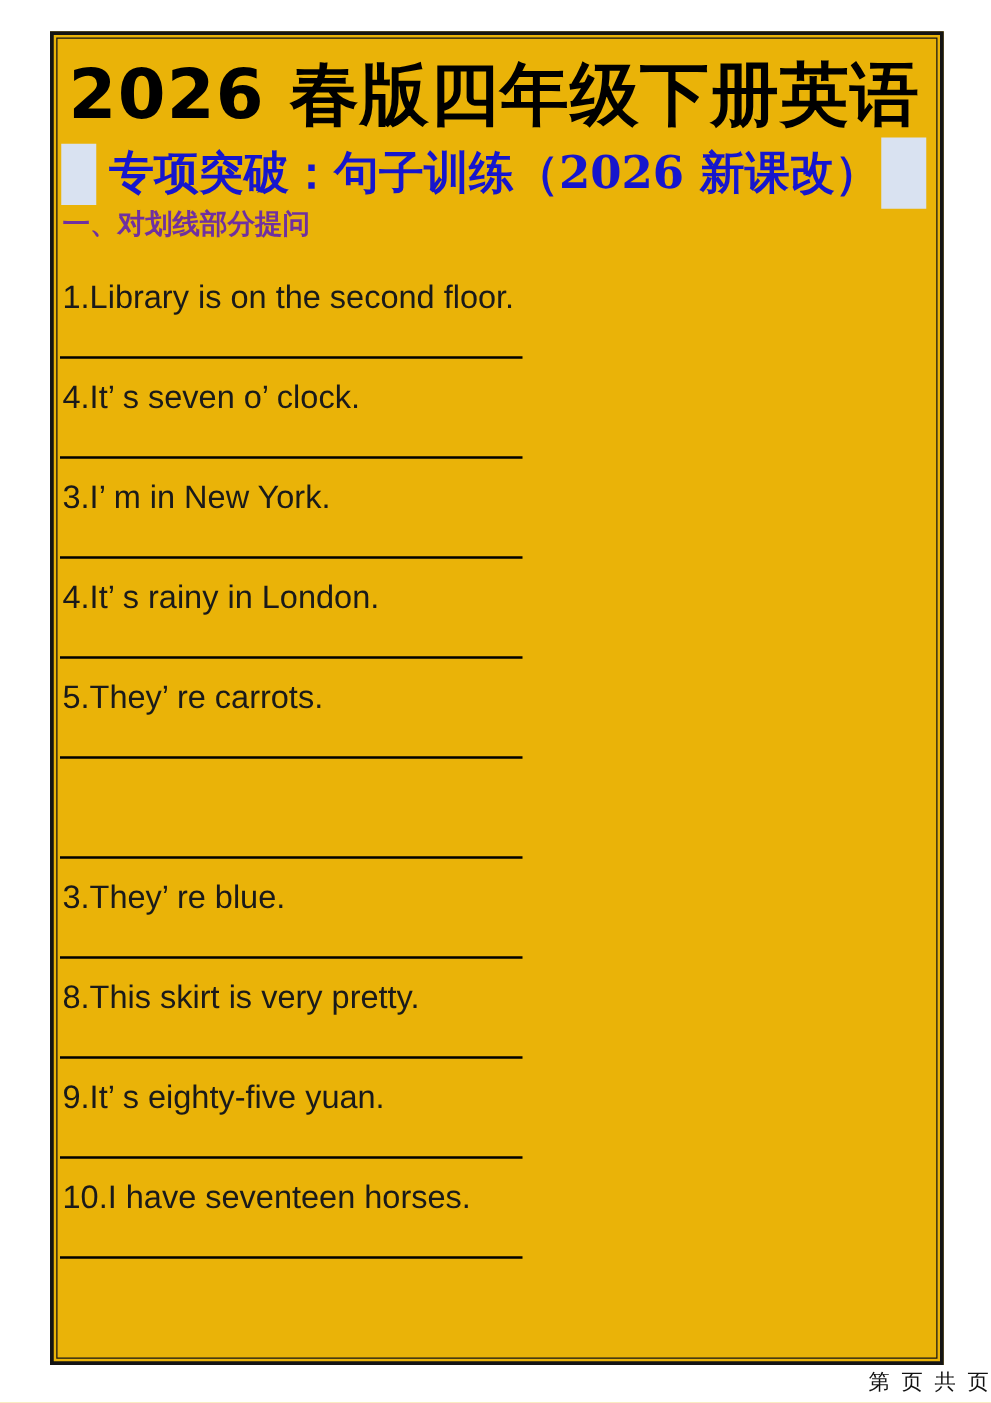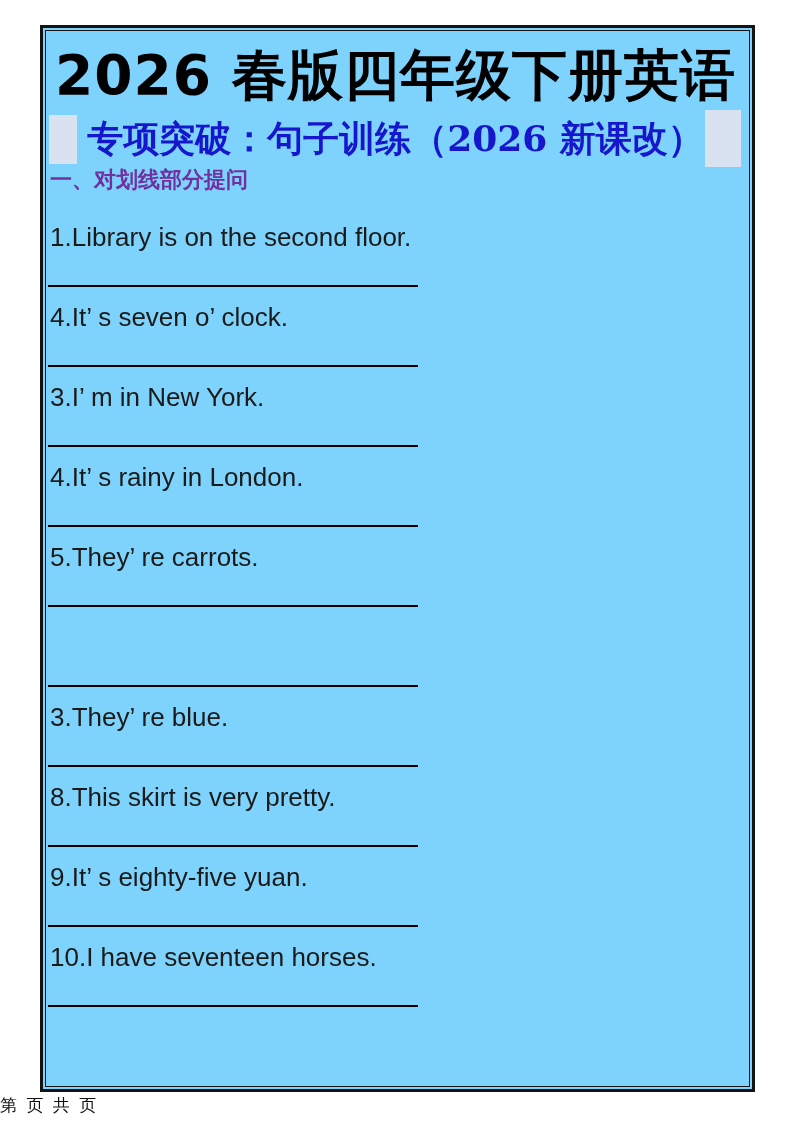--- a/index.html
+++ b/index.html
@@ -17,21 +17,21 @@
   
   .sheet-outer {
     position: absolute;
     left: 40px;
     top: 25px;
     width: 715px;
     height: 1067px;
     box-sizing: border-box;
     border: 3px solid #141414;
     padding: 2px;
-    background: #7dd3fc;
+    background: #eab308;
   }
   .sheet-inner {
     width: 100%;
     height: 100%;
     box-sizing: border-box;
     border: 1px solid #141414;
     padding: 4px 6px 2px 2px;
     overflow: hidden;
   }
   
@@ -105,23 +105,23 @@
     left: 0;
     top: 68px;
     width: 370px;
     height: 0;
     border-top: 2px solid #000000;
   }
   
   .page-footer {
     position: absolute;
     left: 0;
-    right: 12px;
+    right: 0;
     bottom: 5px;
-    text-align: left;
+    text-align: right;
     font-size: 17px;
     letter-spacing: 2px;
     color: #111111;
     font-family: "DejaVu Sans", sans-serif;
   }
 </style>
 </head>
 <body>
 
 <div class="sheet-outer">

